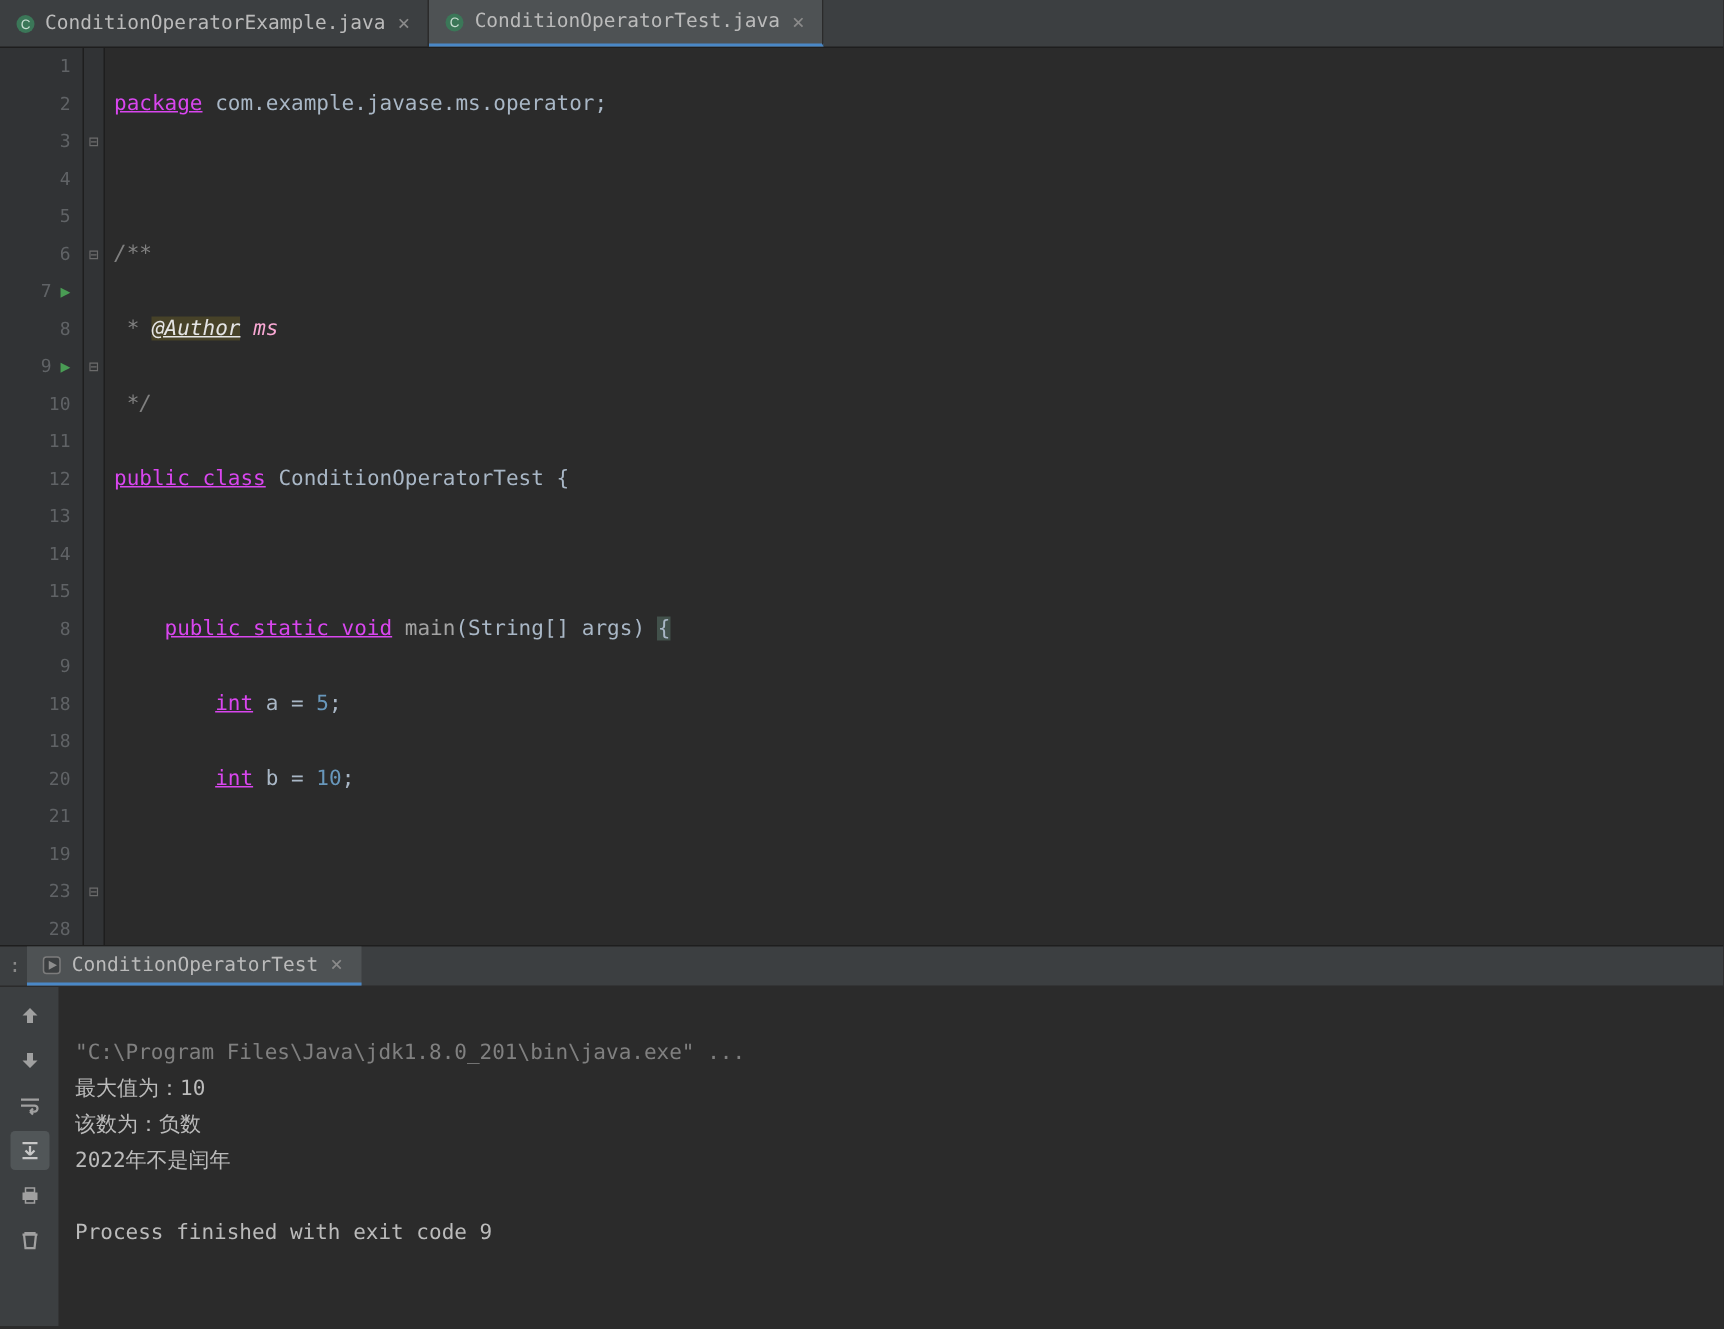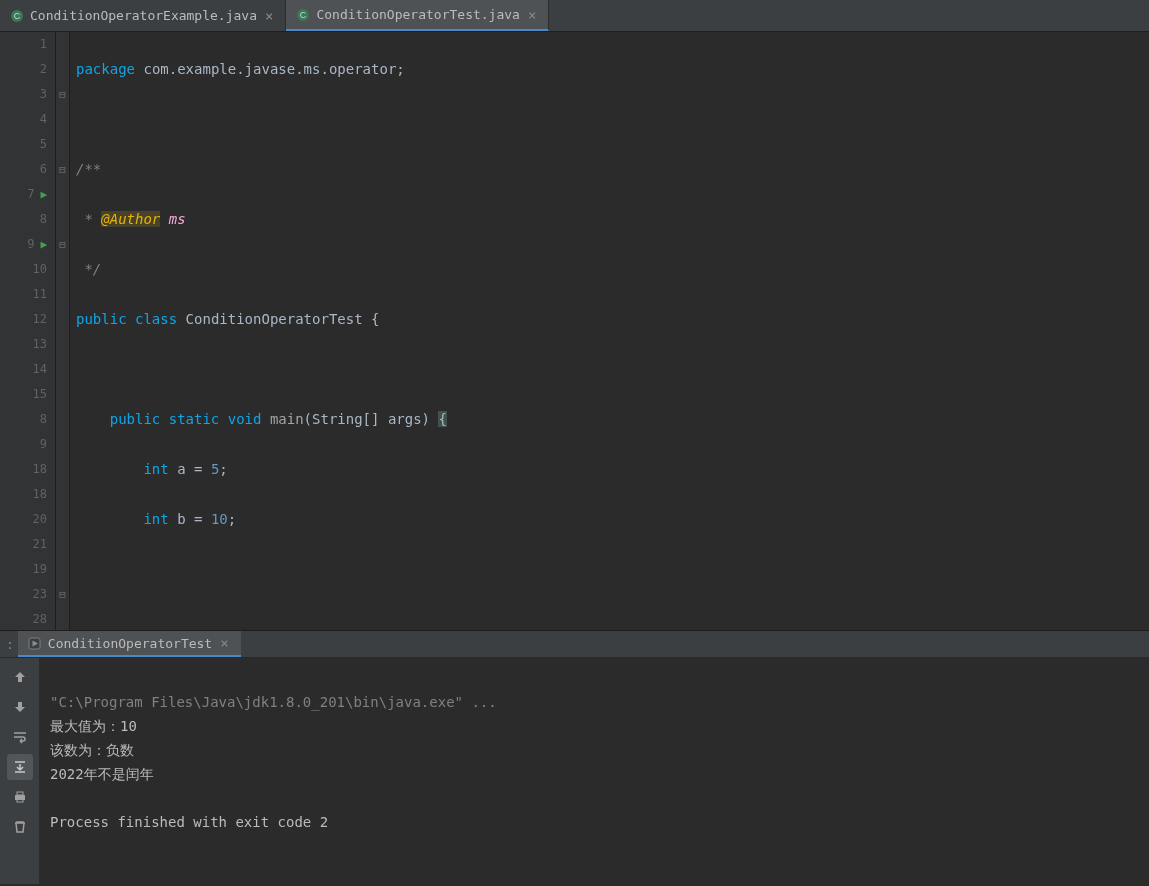--- a/index.html
+++ b/index.html
@@ -62,24 +62,24 @@
 .fold-col div { height:25px; }
 .code {
   flex: 1;
   padding-left: 6px;
   font-size: 14px;
   line-height: 25px;
   white-space: pre;
   overflow: hidden;
 }
 .code-line { height: 25px; }
-.kw { color: #0ea5e9; }
+.kw { color: #d946ef; text-decoration: underline; }
 .num { color: #6897bb; }
 .com { color: #808080; font-style: italic; }
-.doctag { color: #eab308; background:#474228; font-style:italic; }
+.doctag { color: #e5e5e5; background:#474228; font-style:italic;text-decoration:underline; }
 .docauthor { color:#f9a8d4; font-style:italic;}
 .cursor-hl { background: #42514b; }
 .method { color: #a3a3a3; }
 .run-tab-bar {
   display: flex;
   align-items: center;
   background: #3c3f41;
   border-top: 1px solid #1e1e1e;
   border-bottom: 1px solid #2b2b2b;
   height: 28px;
@@ -335,15 +335,15 @@
           <path d="M3 4h10M5 4V3h6v1M4 4l1 9h6l1-9" fill="none" stroke="#a0a0a0" stroke-width="1.5"></path>
         </svg>
       </div>
   </div>
   <div class="console">
 <span class="cmd">"C:\Program Files\Java\jdk1.8.0_201\bin\java.exe" ...</span>
 <span>最大值为：10</span>
 <span>该数为：负数</span>
 <span>2022年不是闰年</span>
 
-<span>Process finished with exit code 2</span>
+<span>Process finished with exit code 9</span>
   </div>
 </div>
 
 </body></html>

